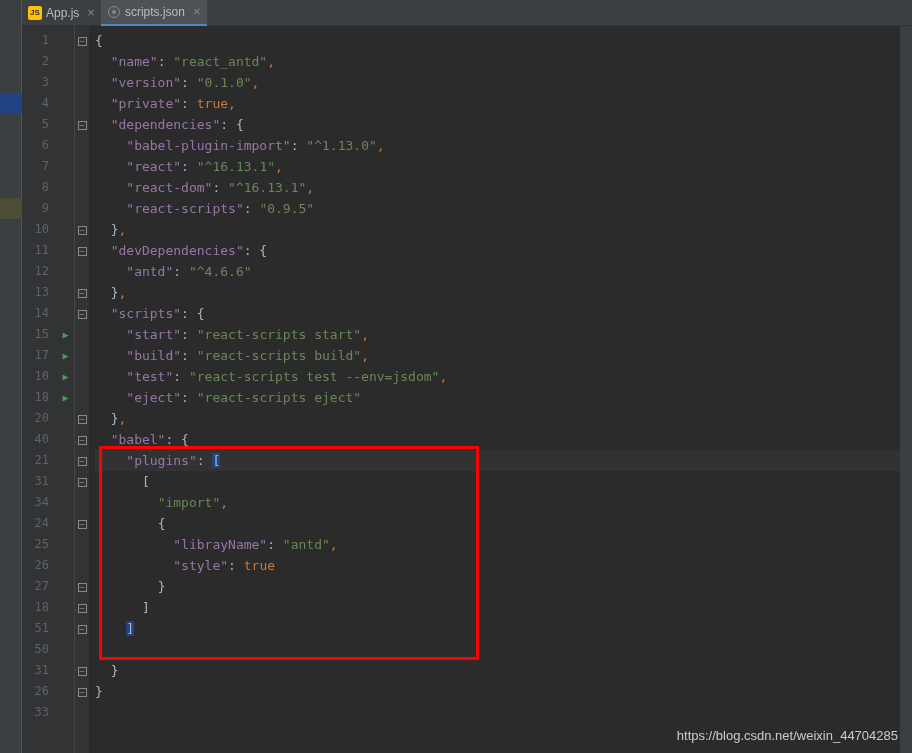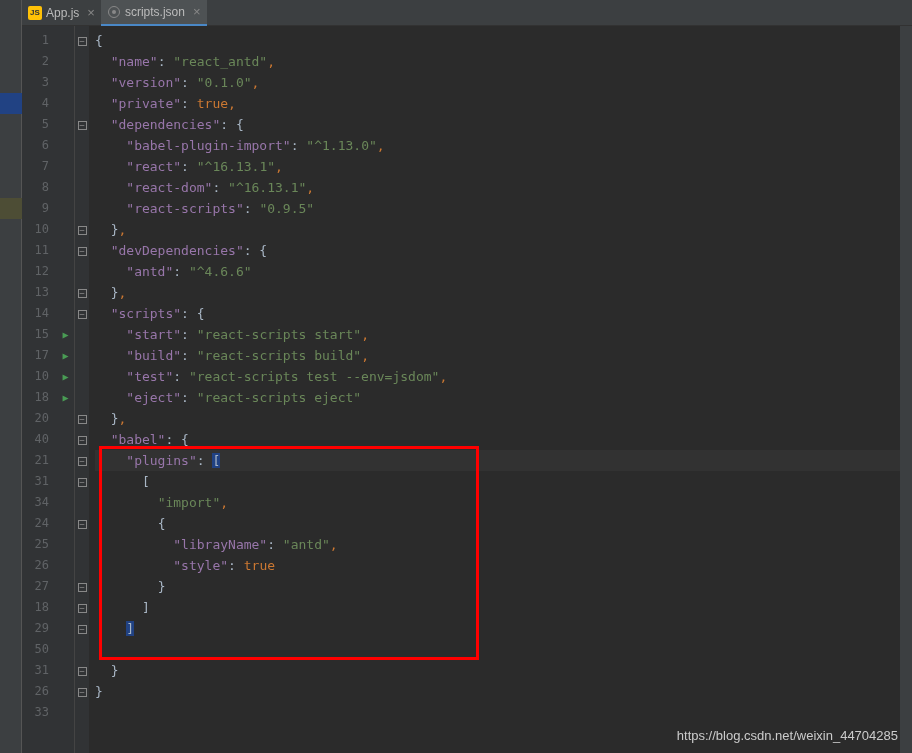--- a/index.html
+++ b/index.html
@@ -208,21 +208,21 @@
       <div>20</div>
       <div>40</div>
       <div>21</div>
       <div>31</div>
       <div>34</div>
       <div>24</div>
       <div>25</div>
       <div>26</div>
       <div>27</div>
       <div>18</div>
-      <div>29</div>
+      <div>51</div>
       <div>50</div>
       <div>31</div>
       <div>26</div>
       <div>33</div>
     </div>
   <div class="run-markers" id="run-markers">
       <div style="height: 21px;"></div>
       <div style="height: 21px;"></div>
       <div style="height: 21px;"></div>
       <div style="height: 21px;"></div>

